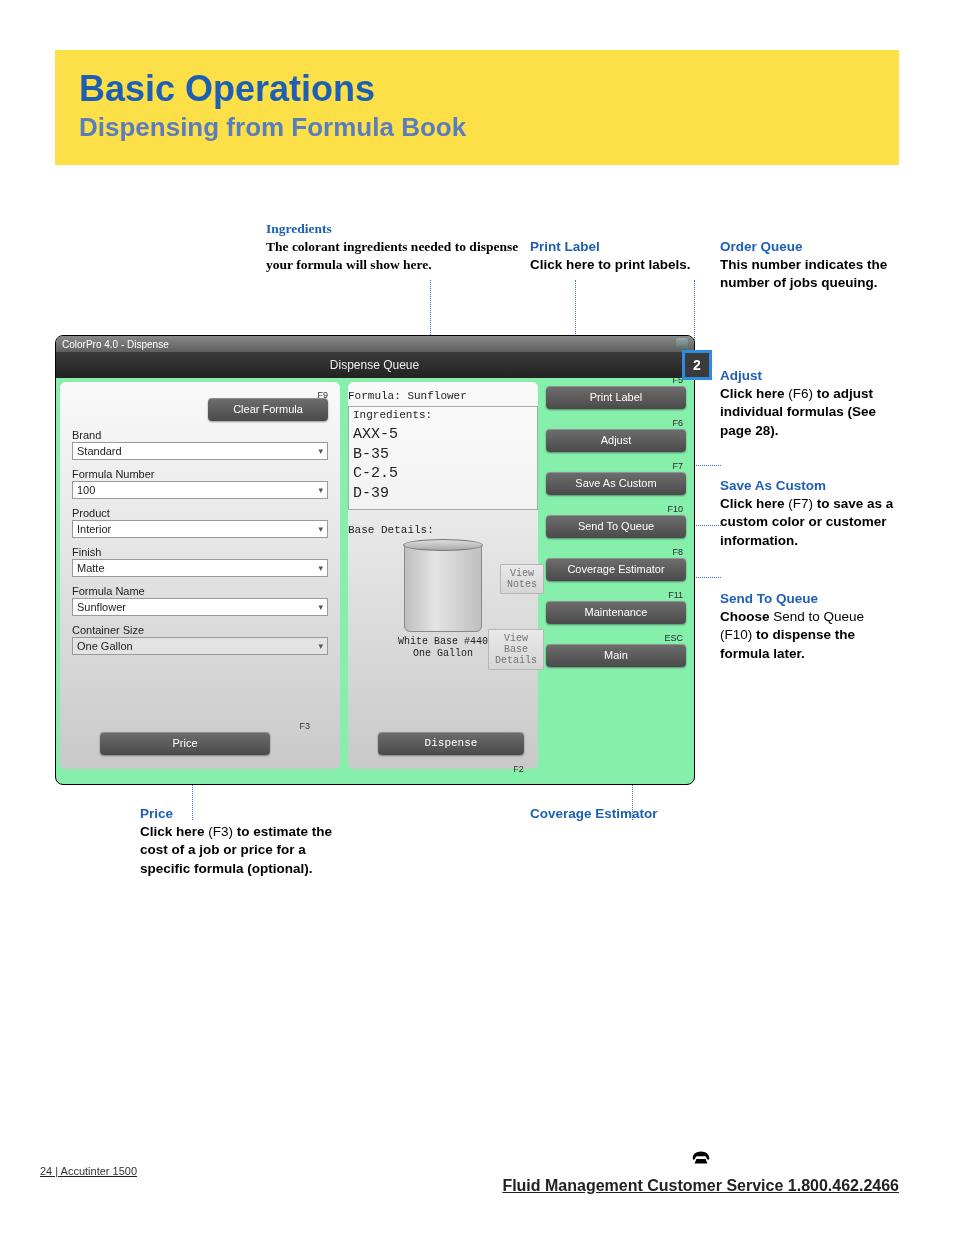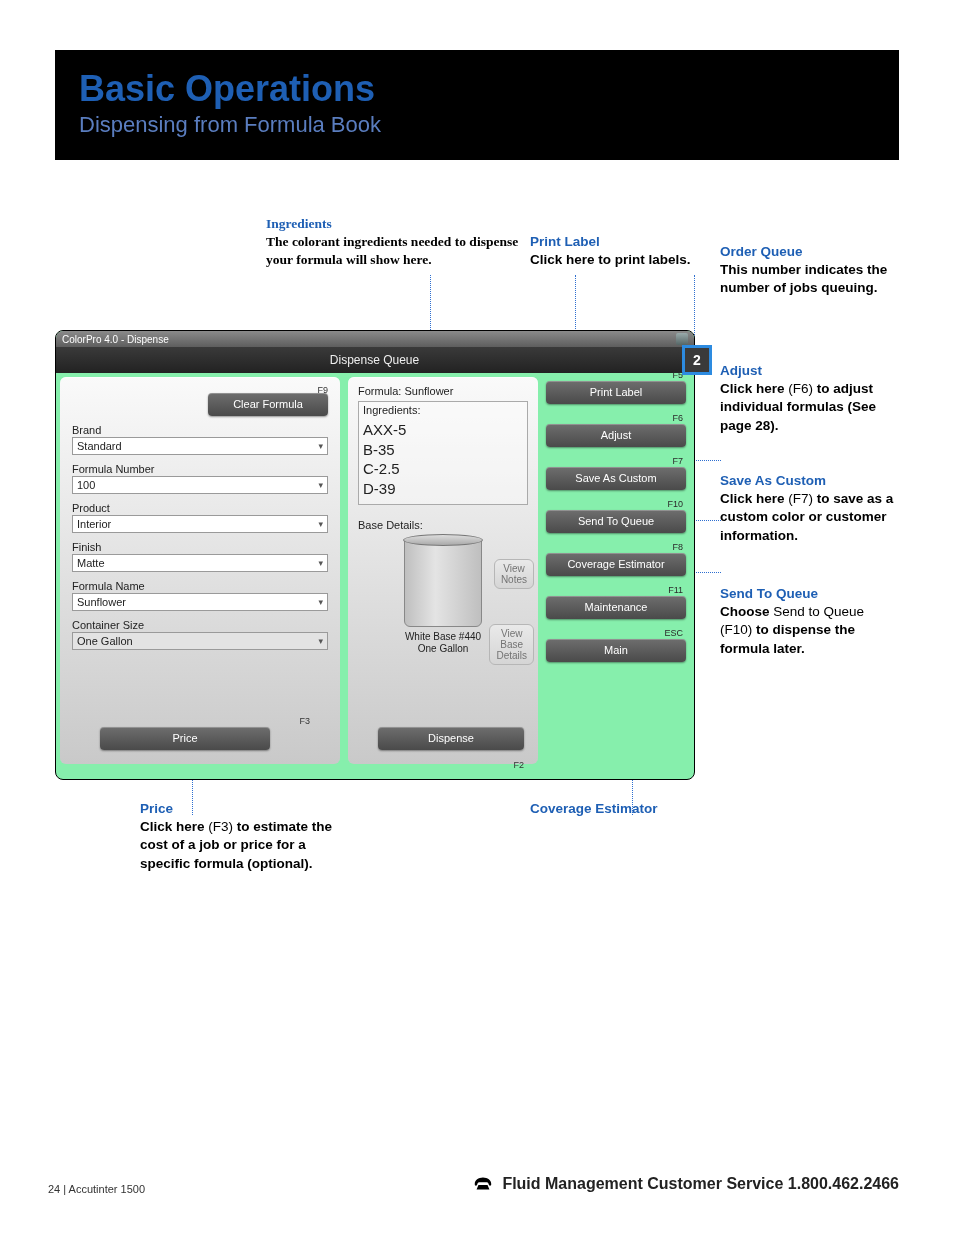--- a/index.html
+++ b/index.html
@@ -10,34 +10,34 @@
     font-family: "Myriad Pro", "Segoe UI", Arial, sans-serif;
     color: #222;
     width: 954px;
   }
   .page {
     padding: 50px 55px 40px 40px;
     position: relative;
     min-height: 1235px;
   }
   .title-band {
-    background: #000000;
+    background: #fde047;
     margin-left: 15px;
     padding: 18px 24px 22px 24px;
   }
   .title-band h1 {
     margin: 0;
     font-size: 36px;
     font-weight: 700;
     color: #1e5fb4;
   }
   .title-band h2 {
     margin: 2px 0 0 0;
-    font-size: 22px;
-    font-weight: 400;
+    font-size: 26px;
+    font-weight: 700;
     color: #5a7dbf;
   }
 
   .content { position: relative; margin-top: 60px; }
 
   
   .callout { position: absolute; font-size: 13.5px; line-height: 1.35; }
   .callout .chead { color: #1e5fb4; font-weight: 700; }
   .callout .cbody { color: #000000; font-weight: 600; }
   .callout .cbody .reg { font-weight: 400; }
@@ -91,21 +91,21 @@
     font-size:14px;font-weight:600;
   }
   .panel-row { display:flex; height:395px; }
   .panel {
     margin:4px;
     border-radius:6px;
     background: linear-gradient(#fafafa,#c9c9c9);
     box-shadow: inset 0 1px 0 rgba(255,255,255,.6);
   }
   .panel.left  { flex:0 0 280px; padding:10px 12px 10px 12px; position:relative;}
-  .panel.mid   { flex:0 0 190px; padding:8px 10px; position:relative;}
+  .panel.mid   { flex:0 0 190px; padding:8px 0; position:relative;font-family:Liberation Mono, monospace;}
   .panel.right { flex:1; background:none; box-shadow:none; margin:4px 4px 4px 0; padding:4px 4px; position:relative;}
 
   .field-lbl { font-size:11px; color:#222; margin-top:8px; }
   .field-val {
     background:#fff;
     border:1px solid #9a9a9a;
     font-size:11px;
     padding:1px 4px;
     margin-top:1px;
     display:flex;justify-content:space-between;align-items:center;
@@ -144,34 +144,35 @@
   }
   .paint-can::before {
     content:"";
     position:absolute;top:-6px;left:-2px;right:-2px;height:10px;
     border:1px solid #777;border-radius:50%;
     background:linear-gradient(#ddd,#aaa);
   }
   .base-text { text-align:center; font-size:10px; color:#222; line-height:1.2; }
   .mini-btn {
     font-size:10px;color:#737373;text-align:center;
-    border:1px solid #b6b6b6;border-radius:6px;
+    border:1px solid #b6b6b6;border-radius:1px;
     padding:3px 6px;
     background:linear-gradient(#e9e9e9,#d5d5d5);
   }
 
   
   .footer {
     position:absolute;
-    left:48px; right:55px; bottom:40px;
-    display:flex; justify-content:space-between; align-items:flex-end;
+    left:40px; right:55px; bottom:40px;
+    display:flex; justify-content:space-between; align-items:center;
     font-size:12px;
+    text-decoration:underline;
   }
   .foot-left { color:#333; font-size:11px;}
-  .foot-right { font-size:16px; font-weight:700; display:flex;align-items:center; gap:8px;}
+  .foot-right { font-size:16px; font-weight:700; display:flex;align-items:center; gap:8px;flex-direction:column;}
   .phone-icon { width:22px; display:inline-block;}
 </style>
 </head>
 <body>
 
 <div class="page">
 
   <div class="title-band">
     <h1>Basic Operations</h1>
     <h2>Dispensing from Formula Book</h2>
@@ -180,21 +181,21 @@
   <div class="content">
 
     <div class="callout" style="left:226px; top:-5px; width:280px;font-family:Liberation Serif, serif;">
       <div class="chead">Ingredients</div>
       <div class="cbody">The colorant ingredients needed to dispense your formula will show here.</div>
     </div>
     <div class="callout" style="left:490px; top:13px; width:200px;">
       <div class="chead">Print Label</div>
       <div class="cbody">Click here to print labels.</div>
     </div>
-    <div class="callout" style="left:680px; top:13px; width:180px;margin-top:10px;">
+    <div class="callout" style="left:680px; top:13px; width:180px;">
       <div class="chead">Order Queue</div>
       <div class="cbody">This number indicates the number of jobs queuing.</div>
     </div>
 
     <div class="callout" style="left:680px; top:142px; width:170px;">
       <div class="chead">Adjust</div>
       <div class="cbody">
         <span>Click here </span><span class="reg">(F6)</span><span> to adjust individual formulas (See page 28).</span>
       </div>
     </div>

